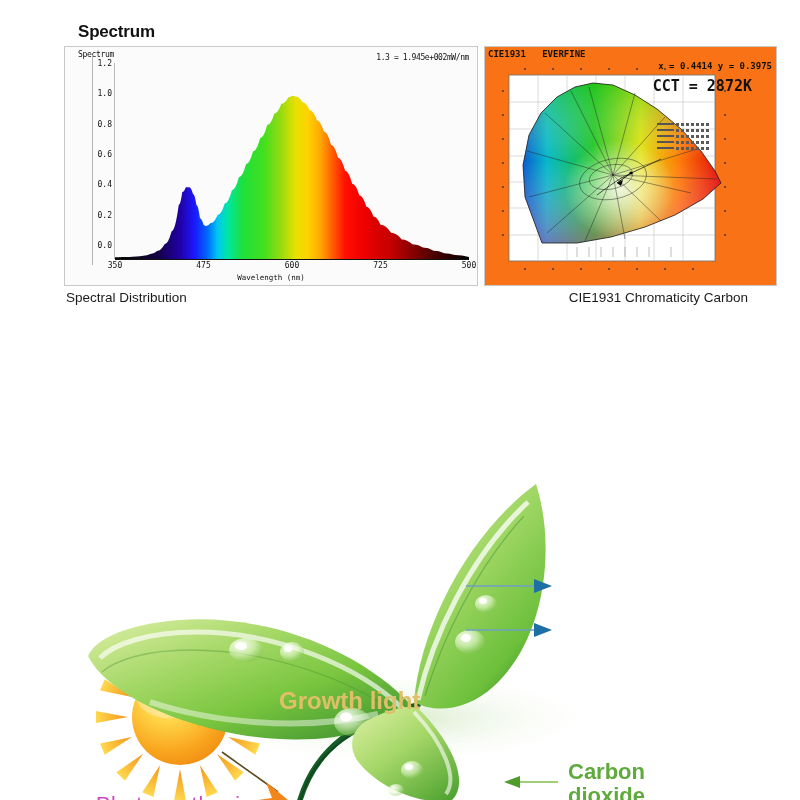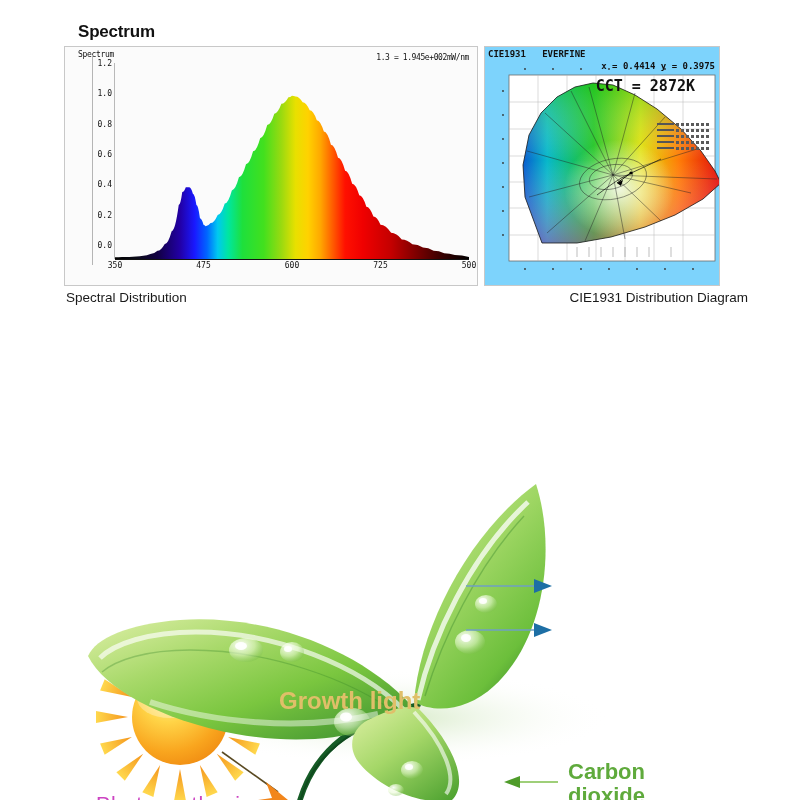--- a/index.html
+++ b/index.html
@@ -120,23 +120,23 @@
     left: 0; right: 0; bottom: -1px;
     height: 1px;
     background: #111;
   }
 
   
   #cie-card {
     position: absolute;
     left: 484px;
     top: 46px;
-    width: 236px;
+    width: 293px;
     height: 240px;
-    background: #7dd3fc;
+    background: #f97316;
     border: 1px solid #c8c8c8;
     box-sizing: border-box;
     overflow: hidden;
     text-align: right;
   }
   #cie-title {
     position: absolute;
     left: 3px;
     top: 2px;
     font-family: "DejaVu Sans Mono", monospace;
@@ -291,20 +291,21 @@
           </div>
         <div id="spec-xticks">
             <div class="spec-xtick" style="left: 0%; text-align: right;">350</div>
             <div class="spec-xtick" style="left: 25%;">475</div>
             <div class="spec-xtick" style="left: 50%;">600</div>
             <div class="spec-xtick" style="left: 75%;">725</div>
             <div class="spec-xtick" style="left: 100%;">500</div>
           </div>
       </div>
 
+      <div id="spectrum-xaxis-title">Wavelength (nm)</div>
     </div>
   </div>
 
   <div id="cie-card">
 
     <svg viewBox="0 0 254 240" style="position:absolute;left:0;top:0;width:254px;height:240px;">
       <defs>
 
         <radialGradient id="cieWhite" cx="0.52" cy="0.60" r="0.26">
           <stop offset="0" stop-color="#ffffff"></stop>
@@ -445,21 +446,21 @@
           <span class="lg-txt"></span>
         </div>
         <div class="cie-legend-row">
           <span class="lg-bar"></span>
           <span class="lg-txt"></span>
         </div>
       </div>
   </div>
 
   <div class="caption" id="caption-left">Spectral Distribution</div>
-  <div class="caption" id="caption-right">CIE1931 Distribution Diagram</div>
+  <div class="caption" id="caption-right">CIE1931 Chromaticity Carbon</div>
 </div>
 
 <div id="bottom-section">
 
   <svg viewBox="0 0 800 480" style="position:absolute;left:0;top:0;width:800px;height:480px;">
     <defs>
       <radialGradient id="sunG" cx="0.38" cy="0.28" r="0.78">
         <stop offset="0" stop-color="#fff3a8"></stop>
         <stop offset="0.35" stop-color="#ffd447"></stop>
         <stop offset="0.75" stop-color="#f9a51e"></stop>

